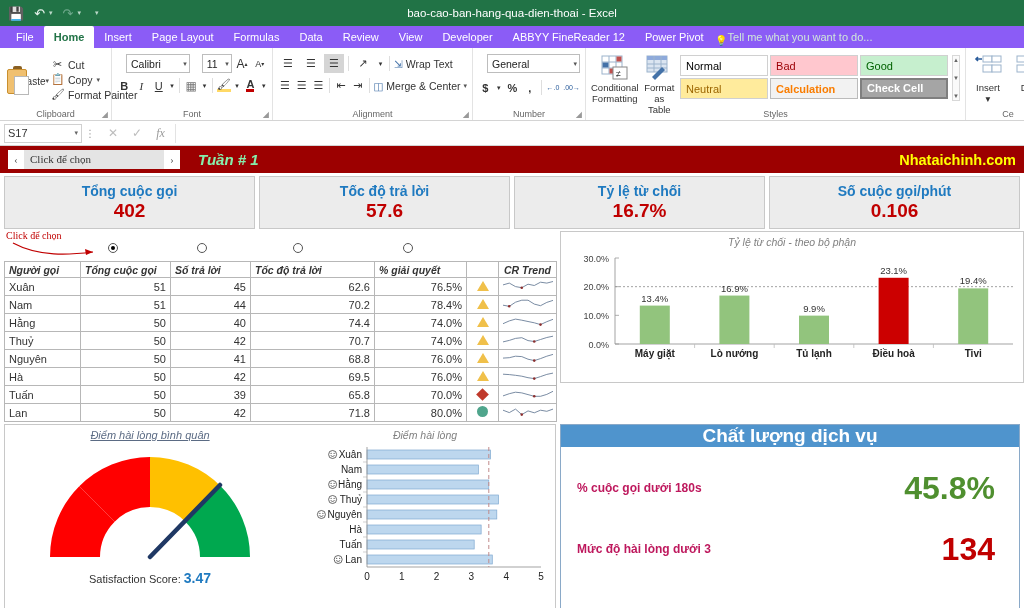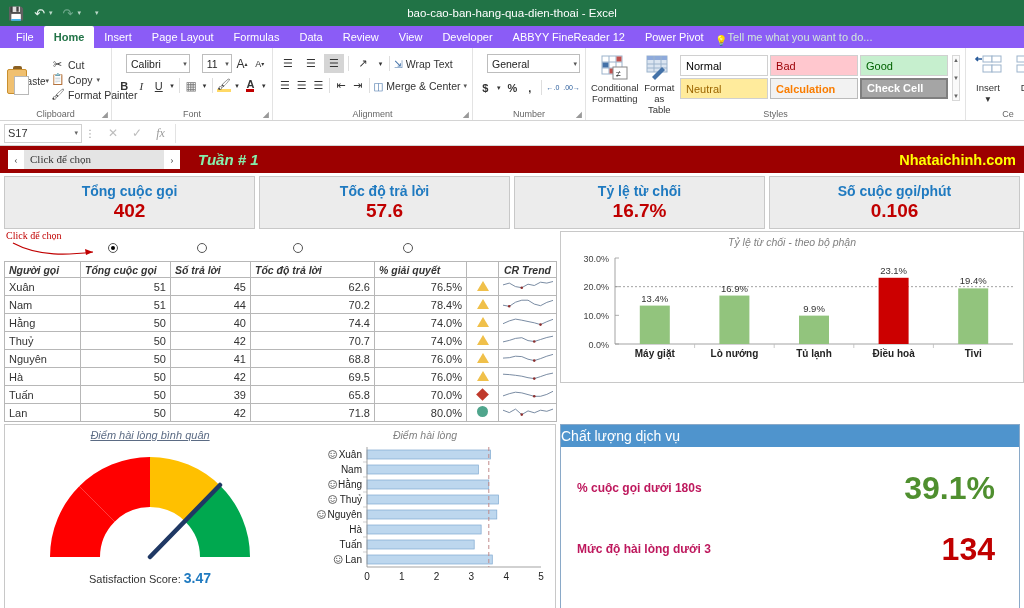--- a/index.html
+++ b/index.html
@@ -169,21 +169,21 @@
   .botwrap { display:flex; padding:2px 4px 0 4px; gap:4px; }
   .gaugepanel { width:552px; height:186px; border:1px solid #c8c8c8; display:flex; }
   .gaugehalf { width:290px; position:relative; }
   .barhalf { flex:1; position:relative; border-left:0px solid #eee; }
   .gtitle { text-align:center; font-style:italic; color:#5b6b84; font-size:11px;
             text-decoration:underline; padding-top:4px; }
   .scoreline { position:absolute; bottom:23px; left:0; right:0; text-align:center; font-size:11px; color:#333; }
   .scoreline b { color:#1f7ac0; font-size:14px; }
 
   .qualpanel { flex:1; height:186px; border:1px solid #8aa9c8; }
-  .qualhdr { background:#4f94cd; color:#fff; text-align:left; font-weight:normal; font-size:14px;
+  .qualhdr { background:#4f94cd; color:#fff; text-align:center; font-weight:bold; font-size:19px;
              height:22px; line-height:22px; }
   .qualrow { display:flex; align-items:center; justify-content:space-between;
              padding:0 24px 0 16px; height:68px; }
   .qlabel { font-weight:bold; font-size:12px; color:#be185d; }
   .qval { font-weight:bold; font-size:32px; }
   .qval.green { color:#4f8f2f; }
   .qval.red { color:#c00000; }
 </style>
 </head>
 <body>
@@ -779,21 +779,21 @@
             <text x="211.20000000000002" y="139" font-size="10" text-anchor="middle" fill="#222">4</text>
             <text x="246" y="139" font-size="10" text-anchor="middle" fill="#222">5</text>
           </svg>
       </div>
     </div>
 
     <div class="qualpanel">
       <div class="qualhdr">Chất lượng dịch vụ</div>
       <div class="qualrow" style="padding-top:14px;">
         <span class="qlabel">% cuộc gọi dưới 180s</span>
-        <span class="qval green">39.1%</span>
+        <span class="qval green">45.8%</span>
       </div>
       <div class="qualrow">
         <span class="qlabel">Mức độ hài lòng dưới 3</span>
         <span class="qval red">134</span>
       </div>
     </div>
   </div>
 </div>
 
 </body></html>

